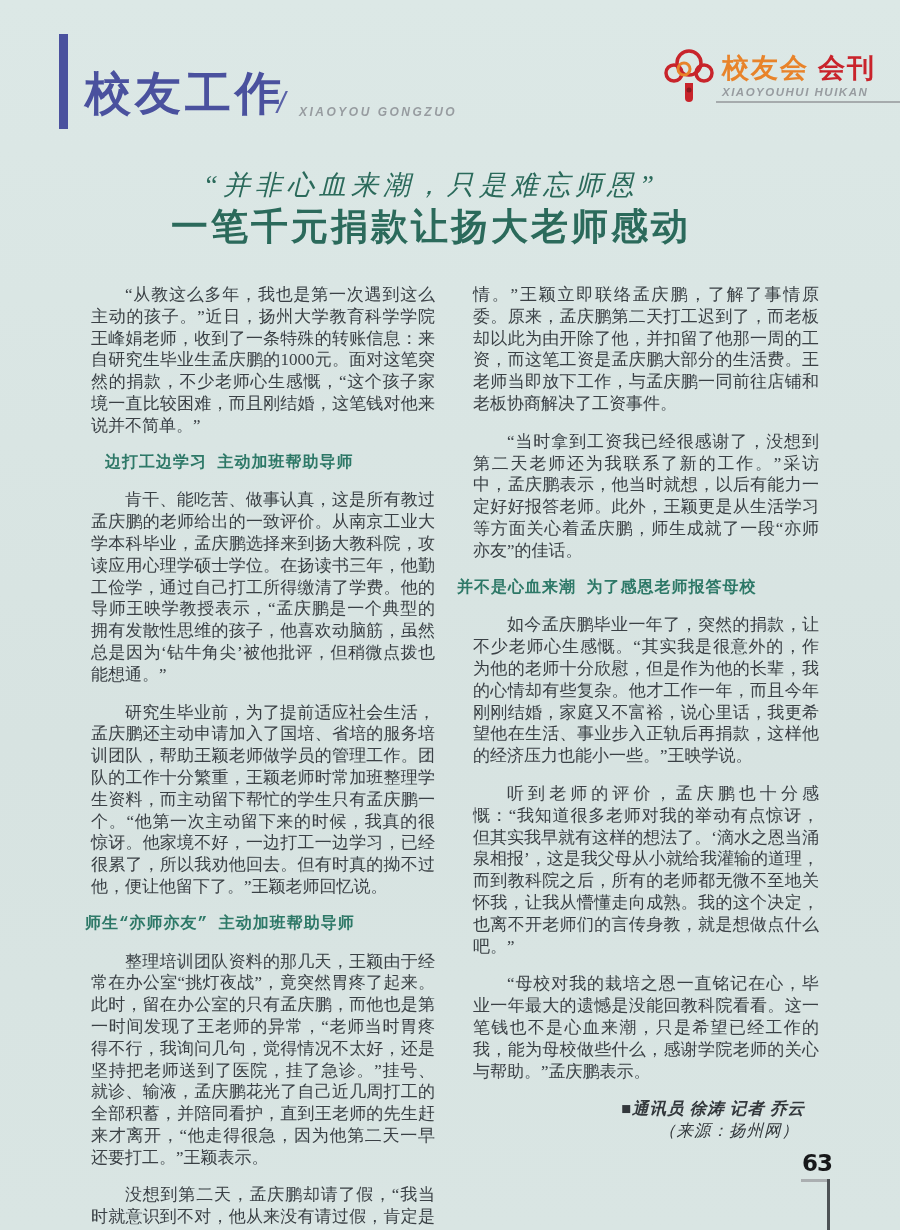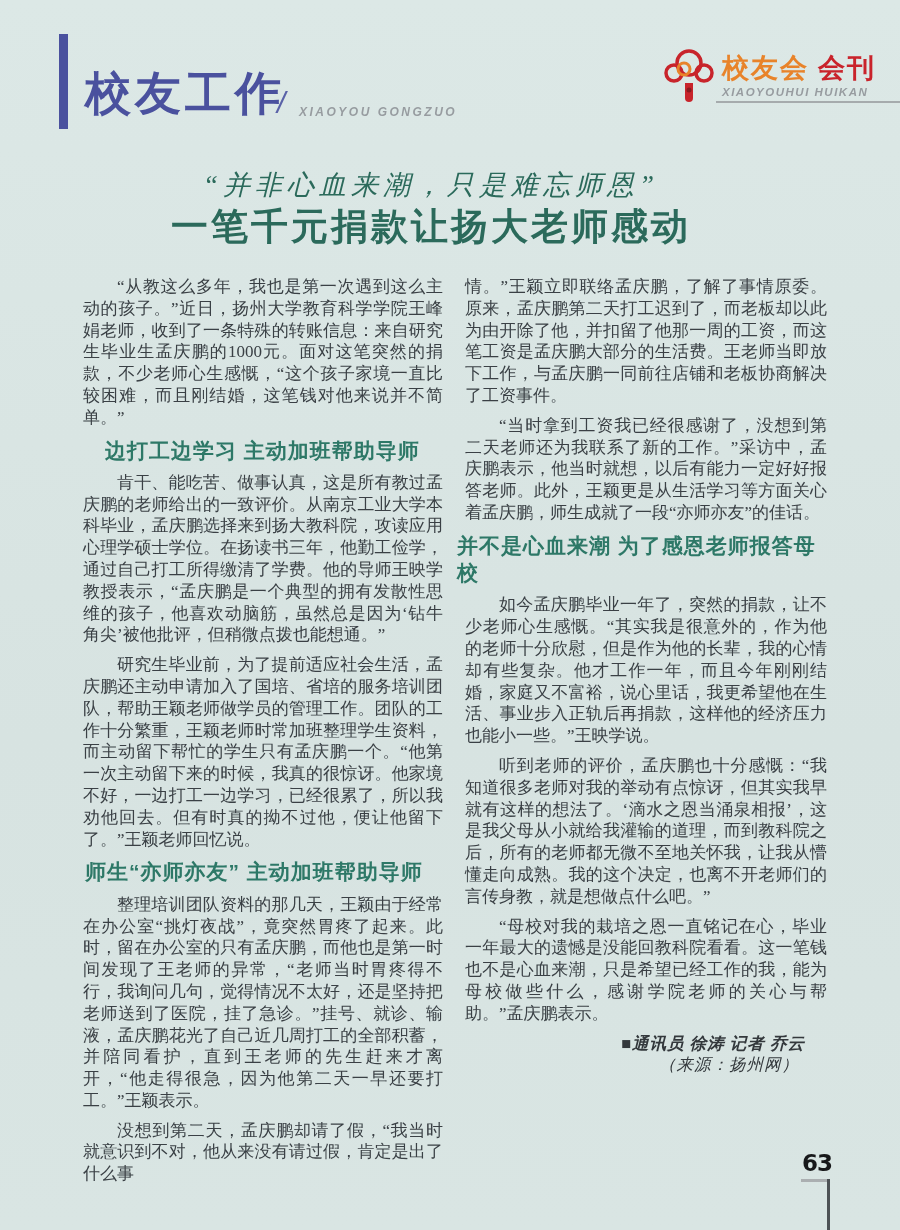--- a/index.html
+++ b/index.html
@@ -26,23 +26,23 @@
   
   .quote-title{position:absolute;left:0;top:167px;width:862px;text-align:center;
         font-style:italic;font-size:27px;letter-spacing:5px;color:#2b6a5b;}
   .main-title{position:absolute;left:0;top:202px;width:862px;text-align:center;
         font-weight:bold;font-size:37px;letter-spacing:3px;color:#2b6a5b;}
   
   .col{position:absolute;top:268px;font-size:17px;line-height:21.8px;color:#3a4045;
         text-align:justify;overflow-wrap:break-word;}
   .col-left{left:75px;width:376px;}
   .col-right{left:457px;width:378px;}
-  .col p{margin:8px;text-indent:2em;}
+  .col p{margin:16px;text-indent:2em;}
   .col p.no-indent{text-indent:0;}
-  .col h3{margin:7px 0 5px;font-family:Liberation Sans, sans-serif;font-size:21px;
+  .col h3{margin:7px 0 5px;font-family:Liberation Mono, monospace;font-size:16px;
         font-weight:bold;color:#2d7867;line-height:1.3;text-indent:0;letter-spacing:1px;text-align:left;}
   .col h3.indent-lg{text-indent:30px;}
   .col h3.indent-sm{text-indent:10px;}
   .byline{margin-top:6px;text-align:right;padding-right:30px;font-style:italic;
         font-size:16.5px;letter-spacing:1px;color:#33383c;font-weight:bold;}
   .source{text-align:right;padding-right:36px;font-style:italic;font-size:16.5px;
         letter-spacing:1px;color:#33383c;}
   
   .page-number{position:absolute;left:802px;top:1150px;font-family:"DejaVu Sans",sans-serif;
         font-weight:bold;font-size:23px;letter-spacing:-1px;color:#17181a;}

